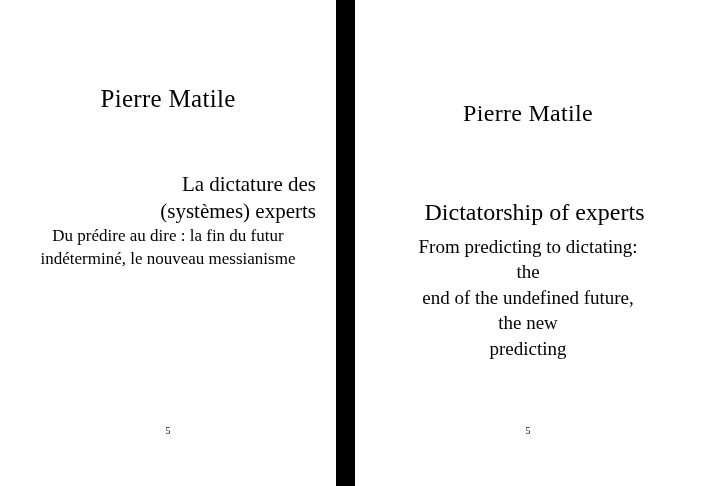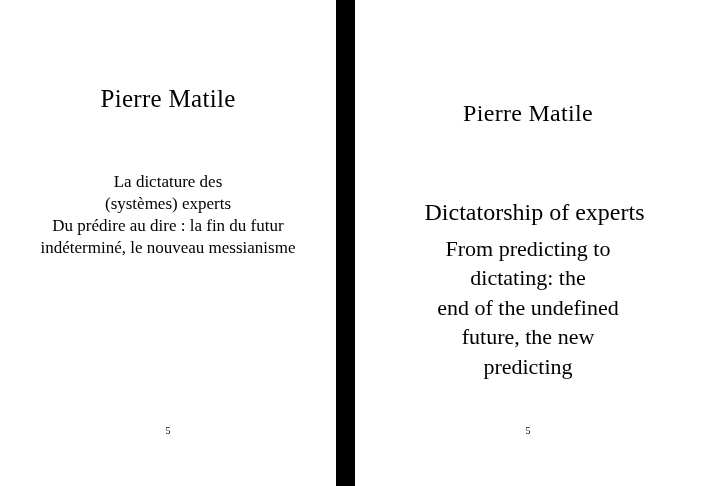--- a/index.html
+++ b/index.html
@@ -51,41 +51,42 @@
     font-size: 24px;
     margin-top: 100px;
     letter-spacing: 0.3px;
   }
   .title {
     text-align: center;
     color: #000000;
     line-height: 1.28;
   }
   .title-left {
-    font-size: 17px;
+    font-size: 21px;
     margin-top: 58px;
     padding: 0 20px;
+    text-align: right;
   }
   .title-right {
     font-size: 24px;
     margin-top: 70px;
     padding: 0 20px;
     margin-left: 13px;
   }
   .subtitle {
     text-align: center;
     color: #000000;
     line-height: 1.34;
   }
   .subtitle-left {
     font-size: 17px;
     padding: 0 12px;
   }
   .subtitle-right {
-    font-size: 22px;
+    font-size: 19px;
     margin-top: 6px;
     padding: 0 60px;
   }
   .page-number {
     position: absolute;
     bottom: 50px;
     left: 0;
     right: 0;
     text-align: center;
     font-size: 10px;

